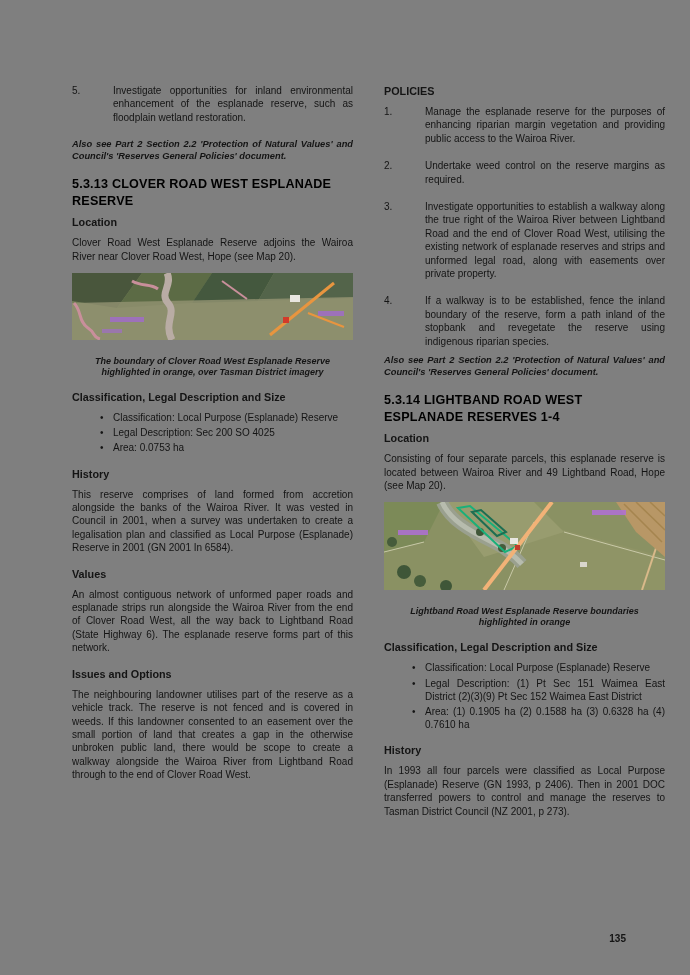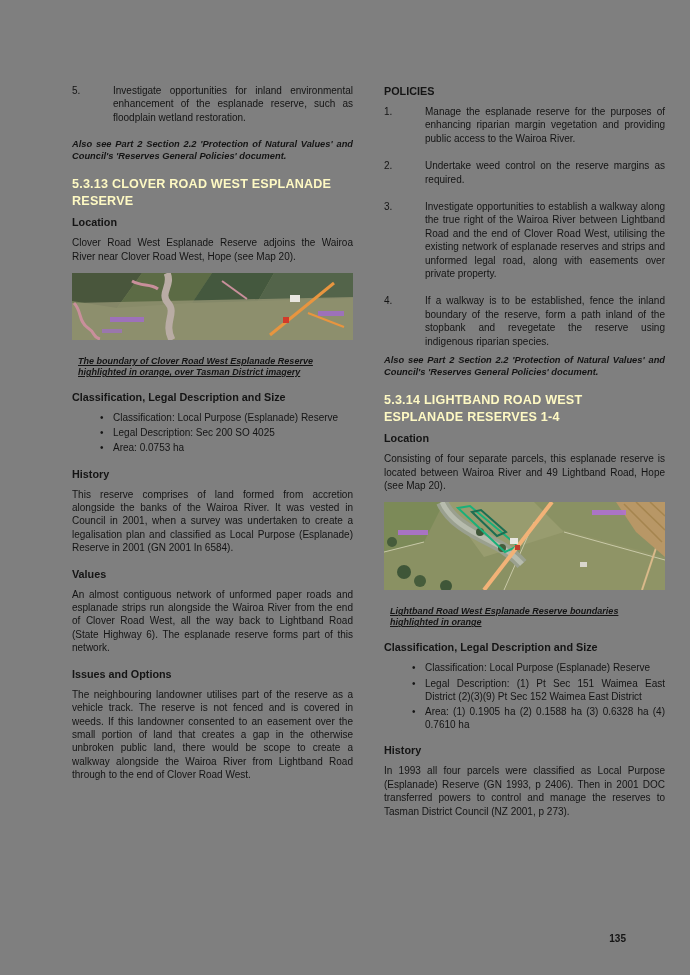--- a/index.html
+++ b/index.html
@@ -21,26 +21,26 @@
   .col-right{left:384px;}
 
   p,.para{font-size:10px;line-height:13.4px;text-align:justify;margin:0 0 10px 0;}
 
   .num-item{display:flex;margin:0 0 14px 0;}
   .num-item .num{width:41px;flex:0 0 41px;font-size:10px;line-height:13.4px;}
   .num-item .num-text{flex:1;font-size:10px;line-height:13.4px;text-align:justify;}
 
   .note{font-size:9.3px;line-height:12px;font-style:italic;font-weight:bold;text-align:justify;margin:0 0 14px 0;}
 
-  .h2{font-size:12.6px;line-height:16.5px;font-weight:bold;color:#fef9c3;margin:2px 0 6px 0;letter-spacing:.2px;}
+  .h2{font-size:12.6px;line-height:16.5px;font-weight:bold;color:#000000;margin:2px 0 6px 0;letter-spacing:.2px;}
   .h3{font-size:10.8px;line-height:14px;font-weight:bold;margin:12px 0 7px 0;}
   .h3.first{margin-top:0;}
 
   .map{display:block;width:281px;margin:2px 0 4px 0;border:0;}
-  .caption{font-size:9px;line-height:11px;font-style:italic;font-weight:bold;text-align:left;margin:16px 6px 10px 6px;text-decoration:underline;}
+  .caption{font-size:9px;line-height:11px;font-style:italic;font-weight:bold;text-align:center;margin:16px 6px 10px 6px;}
 
   ul.specs{list-style:none;margin:0 0 4px 0;padding:0 0 0 28px;}
   ul.specs li{position:relative;font-size:10px;line-height:13.2px;text-align:justify;padding-left:13px;margin-bottom:2px;}
   ul.specs li::before{content:"\2022";position:absolute;left:0;top:0;}
 
   .page-num{position:absolute;right:64px;top:933px;font-size:10px;font-weight:bold;}
 </style>
 </head>
 <body>
 

